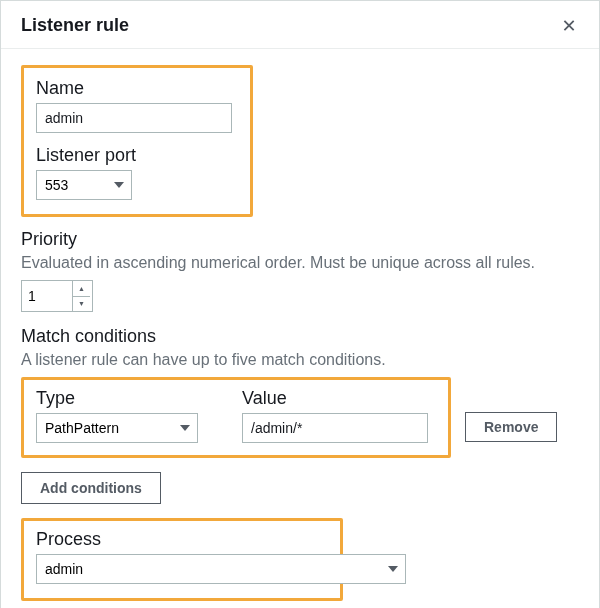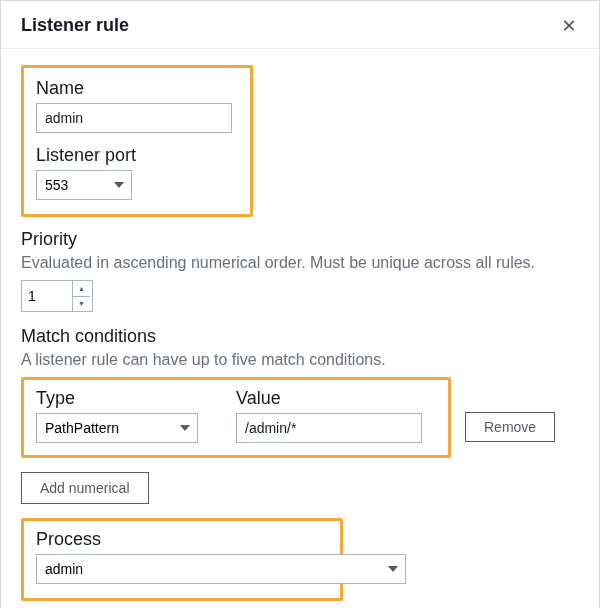--- a/index.html
+++ b/index.html
@@ -133,21 +133,21 @@
   .cond-row {
     display: flex;
     align-items: flex-end;
     gap: 14px;
   }
   .cond-col { display: flex; flex-direction: column; }
   .btn {
     height: 32px;
     padding: 0 18px;
     font-size: 14px;
-    font-weight: 400;
+    font-weight: 700;
     border: 1px solid #545b64;
     background: #fff;
     color: #545b64;
     cursor: pointer;
   }
   .btn-primary {
     background: #ec7211;
     border-color: #ec7211;
     color: #fff;
   }
@@ -198,41 +198,41 @@
         </div>
       </div>
     </div>
 
     <div class="section">
       <label class="label">Match conditions</label>
       <div class="helptext">A listener rule can have up to five match conditions.</div>
 
       <div class="cond-row">
         <div class="hl hl-mid" style="padding:8px 12px 12px 12px; margin-bottom:0;">
-          <div style="display:flex; gap:14px;">
+          <div style="display:flex; gap:20px;">
             <div class="cond-col" style="width:186px;">
               <label class="label">Type</label>
               <div class="select-wrap" style="width:162px;">
                 <button class="select">
                   <span>PathPattern</span>
                 </button>
                 <span class="caret"></span>
               </div>
             </div>
             <div class="cond-col" style="width:186px;">
               <label class="label">Value</label>
               <input class="text-input" style="width: 186px;" type="text" value="/admin/*">
             </div>
           </div>
         </div>
         <button class="btn" style="height:30px; align-self:center; margin-top:18px;">Remove</button>
       </div>
 
       <div class="add-cond-wrap">
-        <button class="btn">Add numerical</button>
+        <button class="btn">Add conditions</button>
       </div>
     </div>
 
     <div class="hl hl-wide" style="padding:8px 12px 14px 12px;">
       <label class="label">Process</label>
       <div class="select-wrap" style="width:370px;">
         <button class="select">
           <span>admin</span>
         </button>
         <span class="caret"></span>

